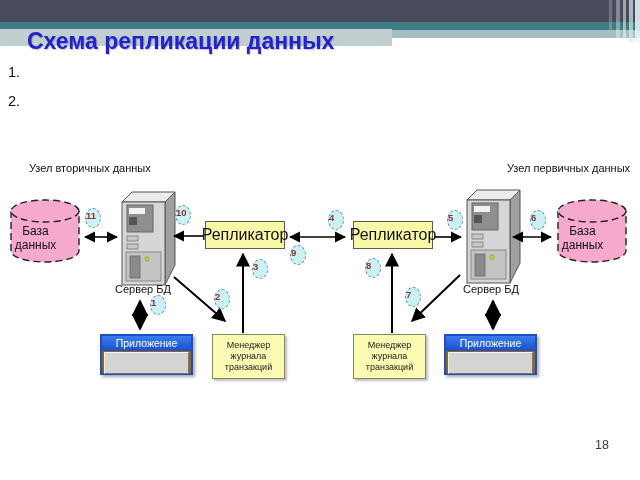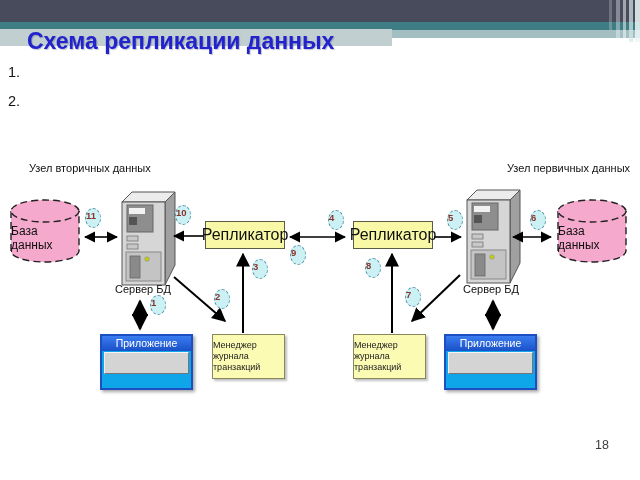--- a/index.html
+++ b/index.html
@@ -24,37 +24,37 @@
     font-size:23px;font-weight:bold;color:#2323cd;letter-spacing:0px;
     text-shadow:1px 1px 1px rgba(20,20,80,.25);white-space:nowrap;
   }
   .bullets{position:absolute;left:8px;top:64px;width:620px;}
   .bullet{display:flex;margin-bottom:13px;font-size:14.5px;color:#141414;}
   .bullet-num{width:25px;flex:0 0 25px;}
   .page-num{position:absolute;left:595px;top:438px;font-size:12.5px;color:#3c3c3c;}
   
   svg.diagram{position:absolute;left:0;top:0;z-index:1;}
   .dlabel{position:absolute;font-size:11px;color:#111;white-space:nowrap;z-index:2;}
-  .cyl-text{position:absolute;width:49px;font-size:12px;line-height:14px;color:#111;z-index:2;}
+  .cyl-text{position:absolute;width:49px;text-align:center;font-size:12px;line-height:14px;color:#111;z-index:2;}
   .srv-label{position:absolute;width:64px;text-align:center;font-size:11px;color:#111;z-index:2;}
   .ybox{
     position:absolute;background:#f8f8a6;border:1px solid #5c5c44;z-index:2;
     display:flex;align-items:center;justify-content:center;
     font-size:16px;color:#111;box-sizing:border-box;
   }
   .mbox{
     position:absolute;background:#fbfbb4;border:1px solid #88885f;z-index:2;
-    font-size:9px;line-height:11px;color:#222;
+    font-size:9px;line-height:11px;color:#222;text-align:center;
     box-sizing:border-box;padding-top:5px;
     box-shadow:2px 2px 2px rgba(0,0,0,.25);
   }
   .mbox span{display:block;}
   .appwin{
-    position:absolute;width:93px;height:56px;z-index:2;box-sizing:border-box;
-    border:2px solid #1d4fc4;background:#0ea5e9;
+    position:absolute;width:93px;height:41px;z-index:2;box-sizing:border-box;
+    border:2px solid #1d4fc4;background:#a16207;
     box-shadow:2px 2px 3px rgba(0,0,0,.35);
   }
   .app-title{
     height:15px;line-height:15px;text-align:center;
     color:#ffffff;font-size:10.5px;
     background:linear-gradient(#3a7cf0,#1a50c8);
   }
   .app-body{
     margin:1px 2px 2px 2px;height:20px;background:#d4d4d4;
     border-top:1px solid #f5f5f5;border-left:1px solid #efefef;

